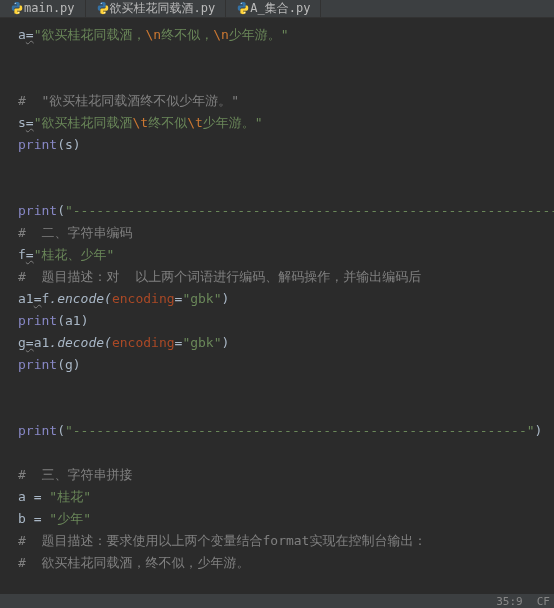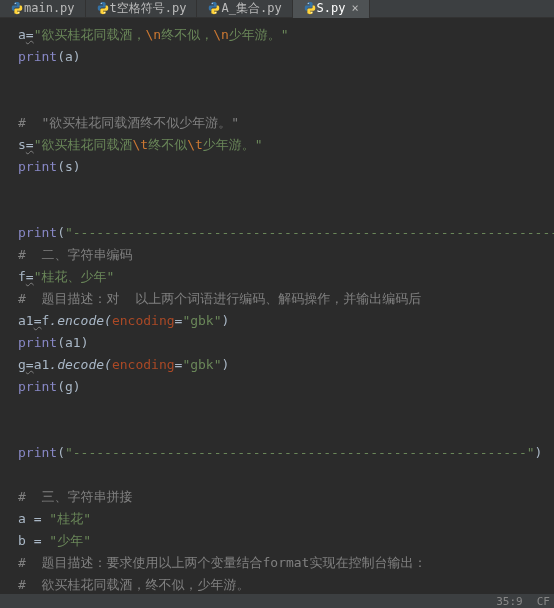--- a/index.html
+++ b/index.html
@@ -34,46 +34,35 @@
         </svg></span>
     <span>main.py</span>
   </div>
   <div class="tab">
     <span class="py-icon"><svg viewBox="0 0 16 16">
           <path fill="#3572A5" d="M8 1c-3 0-3 1.5-3 1.5V4h3v1H3.5S2 5 2 8s1.5 3 1.5 3H5v-2s0-1.5 1.5-1.5h3S11 7.5 11 6V2.5S11 1 8 1z"></path>
           <circle cx="6" cy="2.7" r=".6" fill="#fff"></circle>
           <path fill="#FFD43B" d="M8 15c3 0 3-1.5 3-1.5V12H8v-1h4.5S14 11 14 8s-1.5-3-1.5-3H11v2s0 1.5-1.5 1.5h-3S5 8.5 5 10v3.5S5 15 8 15z"></path>
           <circle cx="10" cy="13.3" r=".6" fill="#fff"></circle>
         </svg></span>
-    <span>t空格符号.py</span>
+    <span>欲买桂花同载酒.py</span>
   </div>
   <div class="tab">
     <span class="py-icon"><svg viewBox="0 0 16 16">
           <path fill="#3572A5" d="M8 1c-3 0-3 1.5-3 1.5V4h3v1H3.5S2 5 2 8s1.5 3 1.5 3H5v-2s0-1.5 1.5-1.5h3S11 7.5 11 6V2.5S11 1 8 1z"></path>
           <circle cx="6" cy="2.7" r=".6" fill="#fff"></circle>
           <path fill="#FFD43B" d="M8 15c3 0 3-1.5 3-1.5V12H8v-1h4.5S14 11 14 8s-1.5-3-1.5-3H11v2s0 1.5-1.5 1.5h-3S5 8.5 5 10v3.5S5 15 8 15z"></path>
           <circle cx="10" cy="13.3" r=".6" fill="#fff"></circle>
         </svg></span>
     <span>A_集合.py</span>
   </div>
-  <div class="tab active">
-    <span class="py-icon"><svg viewBox="0 0 16 16">
-          <path fill="#3572A5" d="M8 1c-3 0-3 1.5-3 1.5V4h3v1H3.5S2 5 2 8s1.5 3 1.5 3H5v-2s0-1.5 1.5-1.5h3S11 7.5 11 6V2.5S11 1 8 1z"></path>
-          <circle cx="6" cy="2.7" r=".6" fill="#fff"></circle>
-          <path fill="#FFD43B" d="M8 15c3 0 3-1.5 3-1.5V12H8v-1h4.5S14 11 14 8s-1.5-3-1.5-3H11v2s0 1.5-1.5 1.5h-3S5 8.5 5 10v3.5S5 15 8 15z"></path>
-          <circle cx="10" cy="13.3" r=".6" fill="#fff"></circle>
-        </svg></span>
-    <span>S.py</span>
-    <span class="close-x">×</span>
-  </div>
 </div>
 
 <div class="editor">
 <div class="line"><span class="var">a</span><span class="warn">=</span><span class="str">"欲买桂花同载酒，</span><span class="esc">\n</span><span class="str">终不似，</span><span class="esc">\n</span><span class="str">少年游。"</span></div>
-<div class="line"><span class="bi">print</span><span>(</span><span class="var">a</span><span>)</span></div>
 <div class="line">&nbsp;</div>
 <div class="line">&nbsp;</div>
 <div class="line cmt">#  "欲买桂花同载酒终不似少年游。"</div>
 <div class="line"><span class="var">s</span><span class="warn">=</span><span class="str">"欲买桂花同载酒</span><span class="esc">\t</span><span class="str">终不似</span><span class="esc">\t</span><span class="str">少年游。"</span></div>
 <div class="line"><span class="bi">print</span><span>(</span><span class="var">s</span><span>)</span></div>
 <div class="line">&nbsp;</div>
 <div class="line">&nbsp;</div>
 <div class="line"><span class="bi">print</span><span>(</span><span class="str">"-----------------------------------------------------------------"</span></div>
 <div class="line cmt">#  二、字符串编码</div>
 <div class="line"><span class="var">f</span><span class="warn">=</span><span class="str">"桂花、少年"</span></div>

